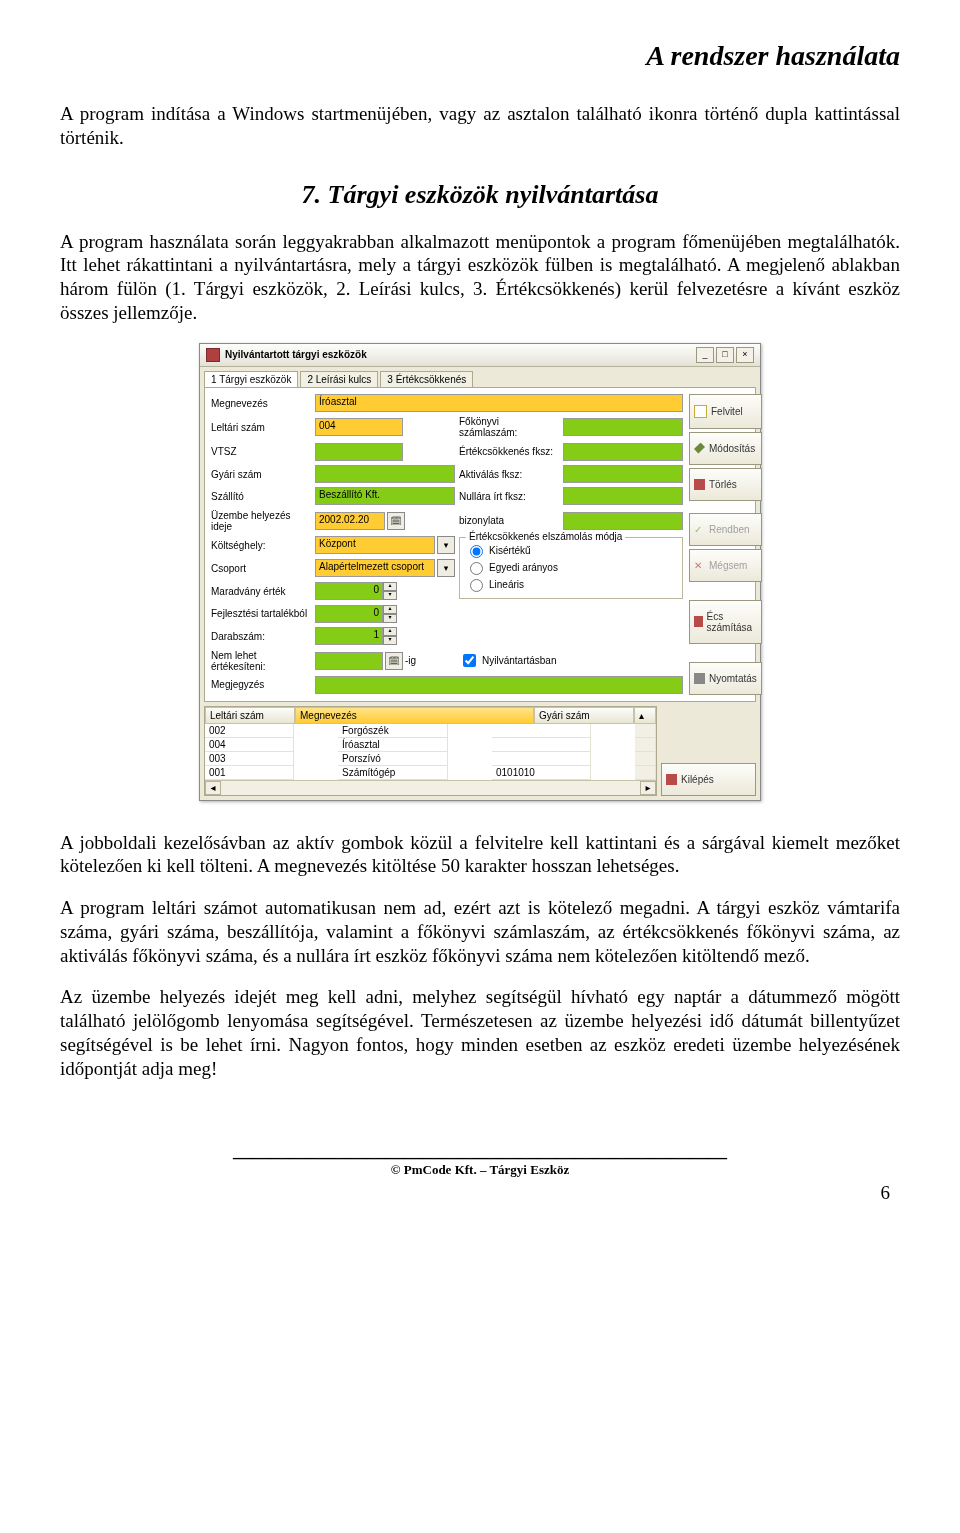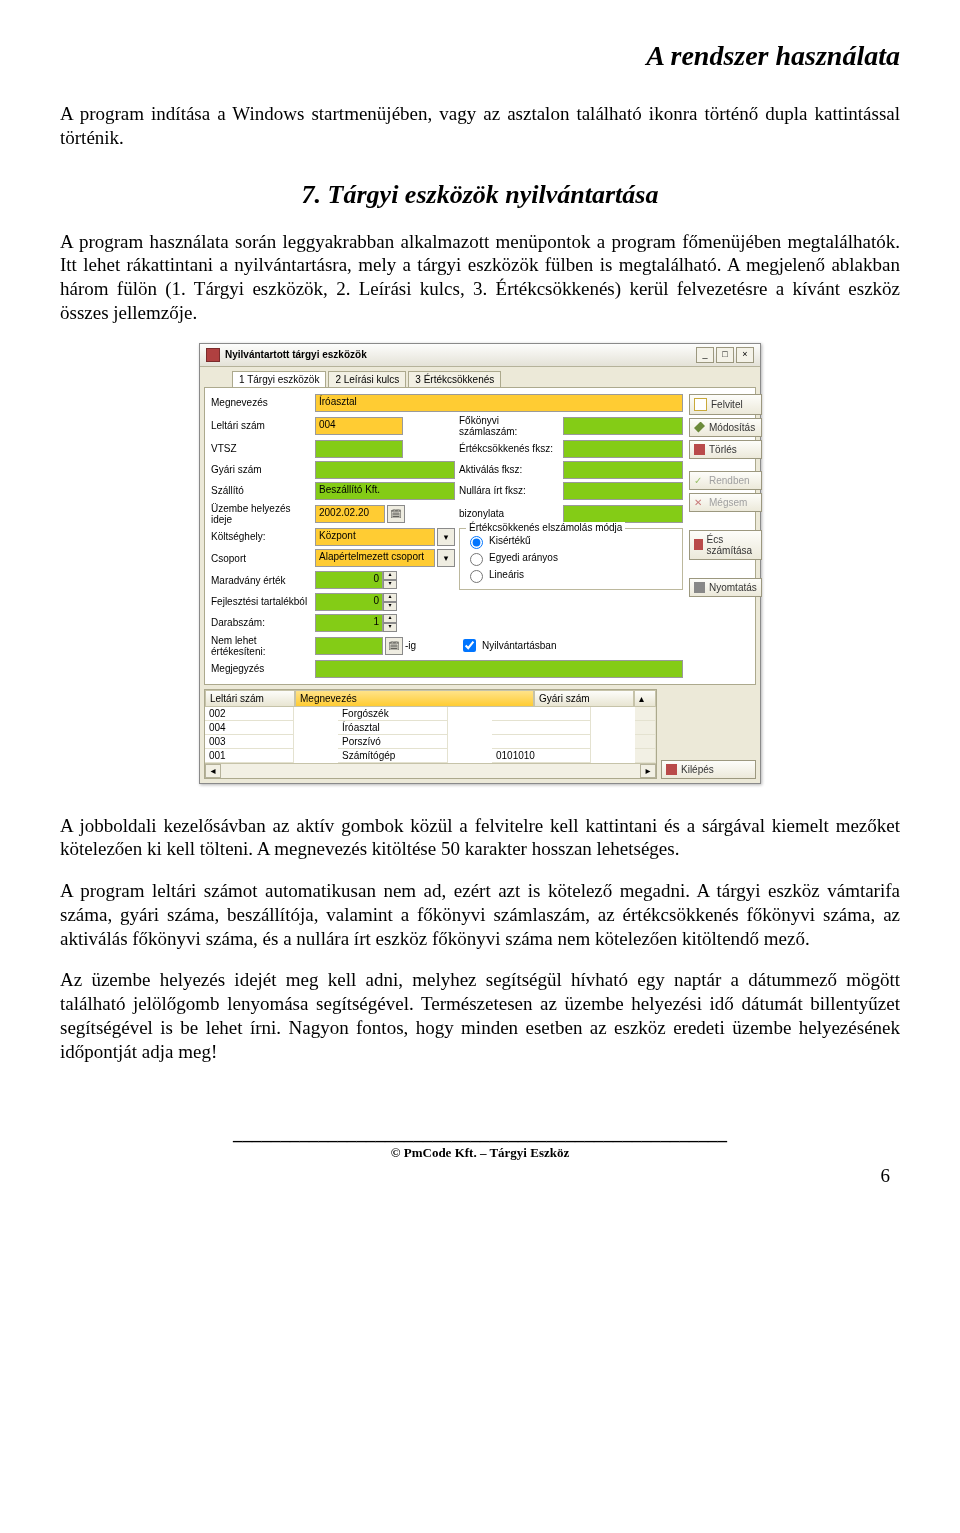--- a/index.html
+++ b/index.html
@@ -59,21 +59,21 @@
     border: 1px solid #7a2c2c;
   }
   .titlebar .ttext { font-weight: bold; flex: 1; }
   .titlebar .winbtns { display: flex; gap: 2px; }
   .winbtn {
     width: 16px; height: 14px;
     background: #f4f2e8;
     border: 1px solid #9c987f;
     font-size: 9px; line-height: 12px; text-align: center;
   }
-  .tabs { display: flex; gap: 2px; padding: 4px 4px 0 4px; margin-left: 28px; }
+  .tabs { display: flex; gap: 2px; padding: 4px 4px 0 4px; }
   .tab {
     padding: 2px 6px;
     background: #f2f0e4;
     border: 1px solid #aca98d;
     border-bottom: none;
     cursor: default;
   }
   .tab.active { background: #fff; }
   .form-area {
     background: #fff;
@@ -113,21 +113,21 @@
     top: -7px; left: 6px;
     background: #fff;
     padding: 0 3px;
   }
   .radiorow { display: flex; align-items: center; gap: 3px; margin: 1px 0; }
   .checkrow { display: flex; align-items: center; gap: 3px; }
   .sidebuttons { width: 95px; display: flex; flex-direction: column; gap: 3px; }
   .sidebtn {
     border: 1px solid #9c987f;
     background: linear-gradient(#fdfdfa,#ece9da);
-    padding: 3px 4px;
+    padding: 10px 4px;
     display: flex; align-items: center; gap: 4px;
     color: #333;
   }
   .sidebtn.disabled { color: #a0a0a0; }
   .sidebtn .ic { width: 11px; height: 11px; display: inline-block; }
   .search-area {
     background: #fff;
     border: 1px solid #aca98d;
     margin: 4px 4px 0 4px;
     padding: 4px 6px;

